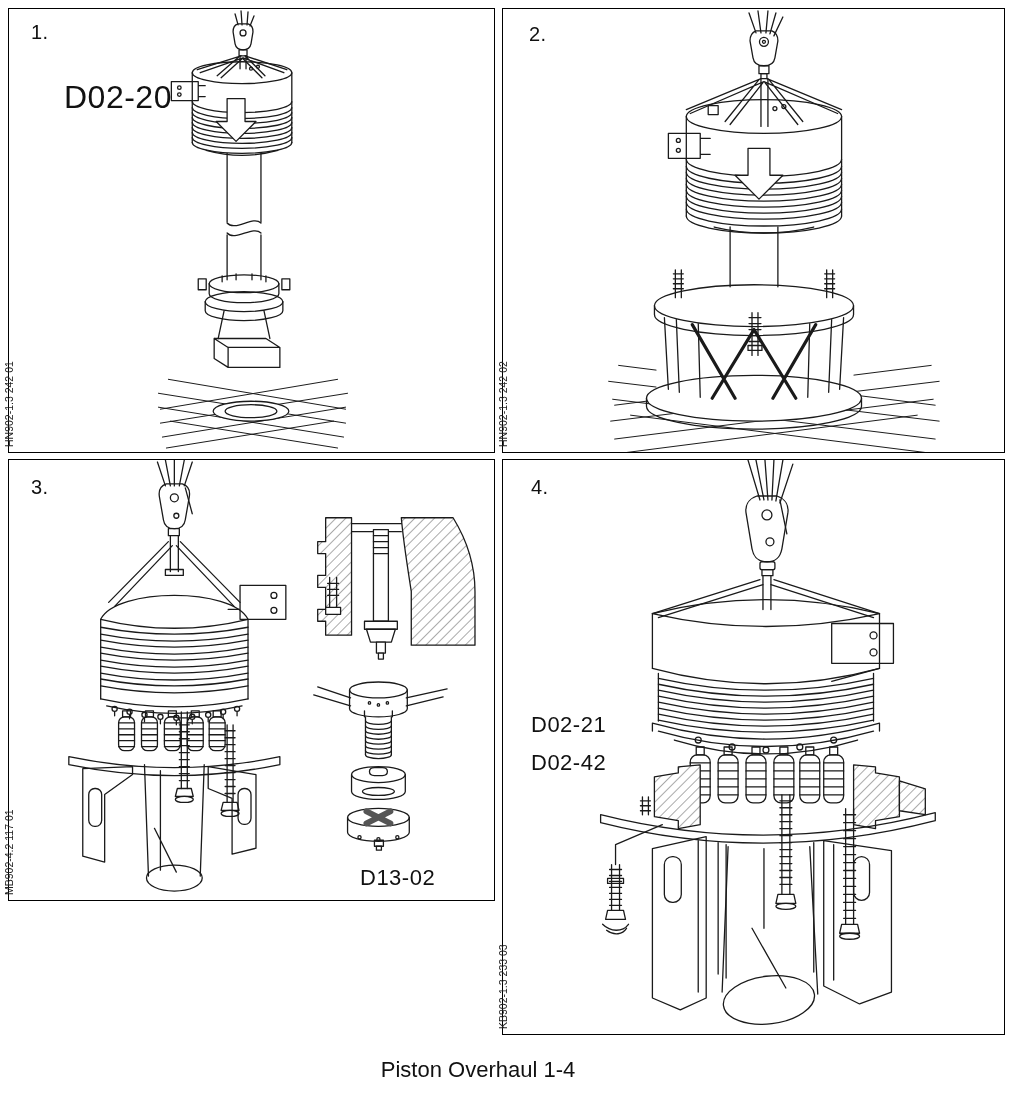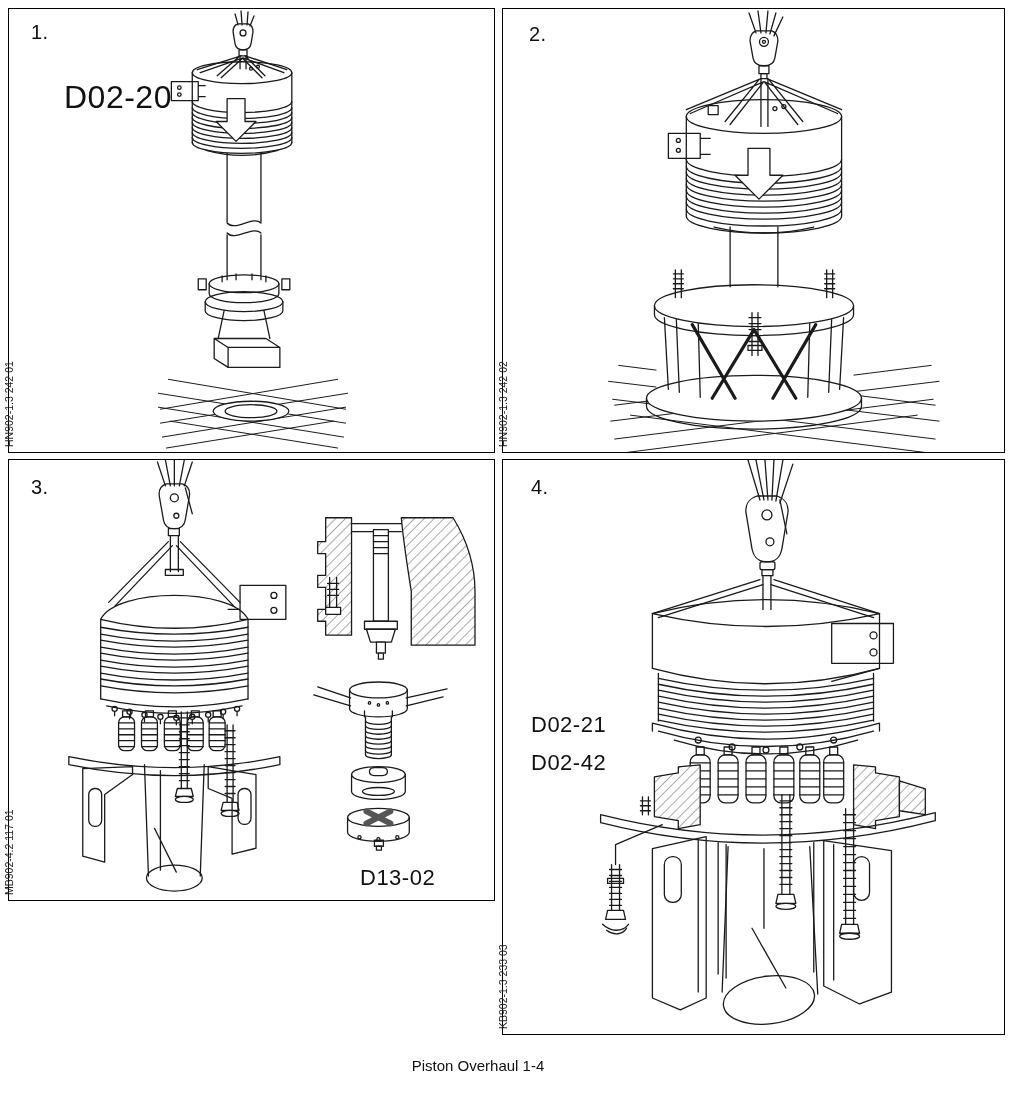--- a/index.html
+++ b/index.html
@@ -21,21 +21,21 @@
   .tool-label { position:absolute; font-size:22px; letter-spacing:0.5px; z-index:3; white-space:nowrap; }
   #label-d0220 { left:55px;  top:70px;  font-size:32px; }
   #label-d1302 { left:334px; top:405px;margin-left:17px; }
   #label-d0221 { left:28px;  top:252px; }
   #label-d0223 { left:28px;  top:290px; }
   .doc-code {
     position:absolute; left:6px; bottom:5px; font-size:10.5px; color:#222;
     white-space:nowrap; transform-origin:0 100%; transform:rotate(-90deg);
     z-index:3;
   }
-  .caption { position:absolute; top:1057px; left:0; width:956px; text-align:center; font-size:15px; }
+  .caption { position:absolute; top:1057px; left:0; width:956px; text-align:center; font-size:22px; }
   svg { display:block; }
 </style>
 </head>
 <body>
 
 <div id="page">
 
   <section class="panel" id="panel1">
     <span class="step-num">1.</span>
     <span class="tool-label" id="label-d0220">D02-20</span>

